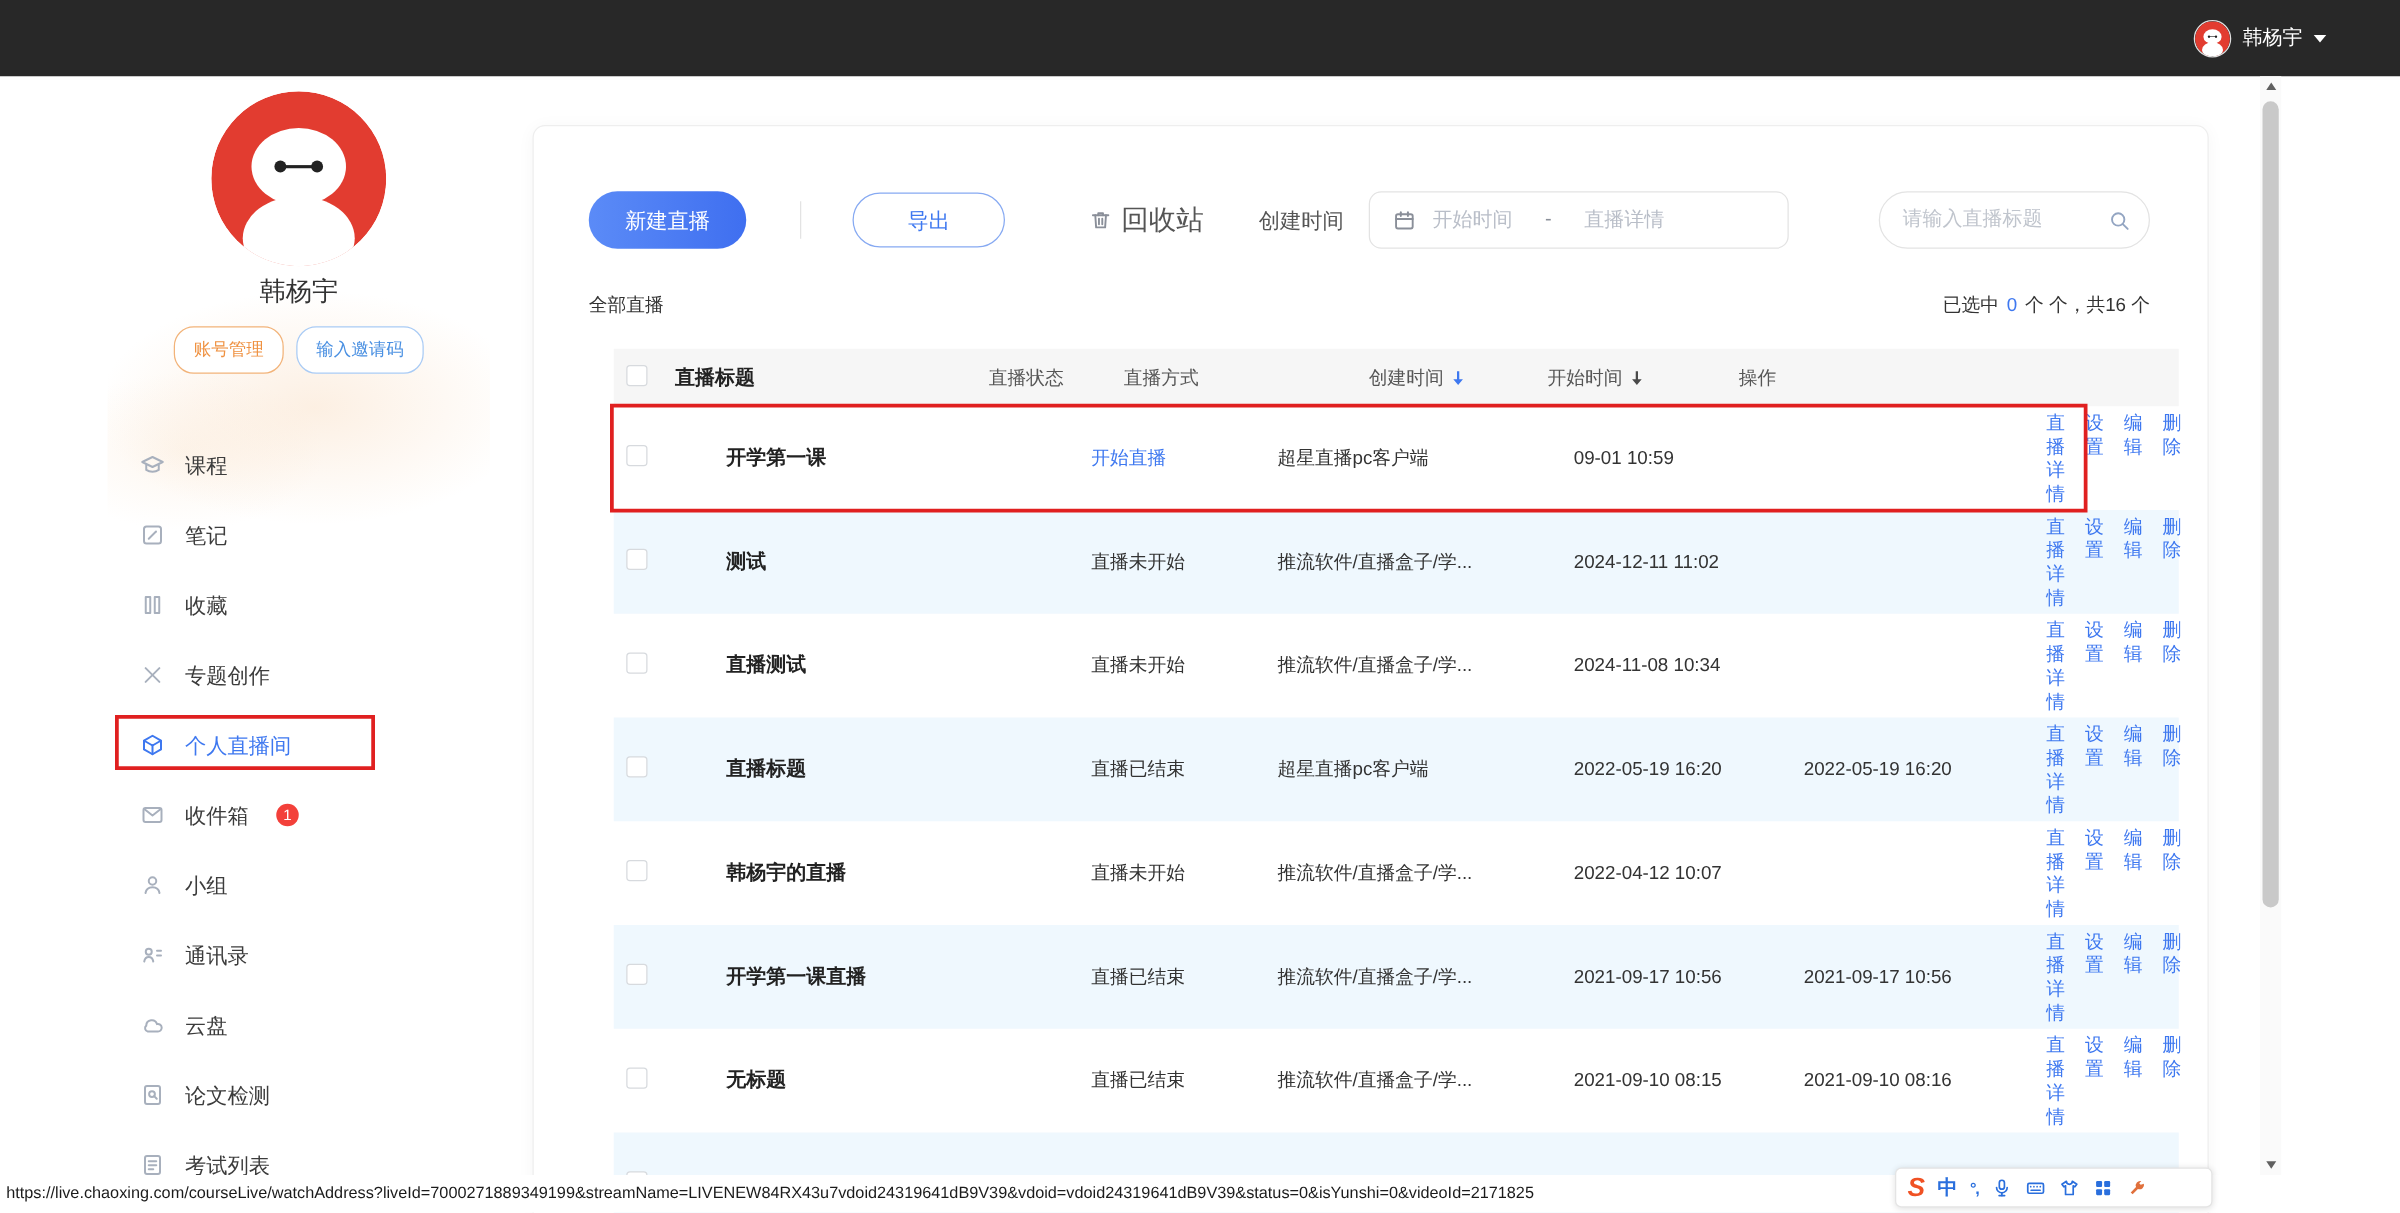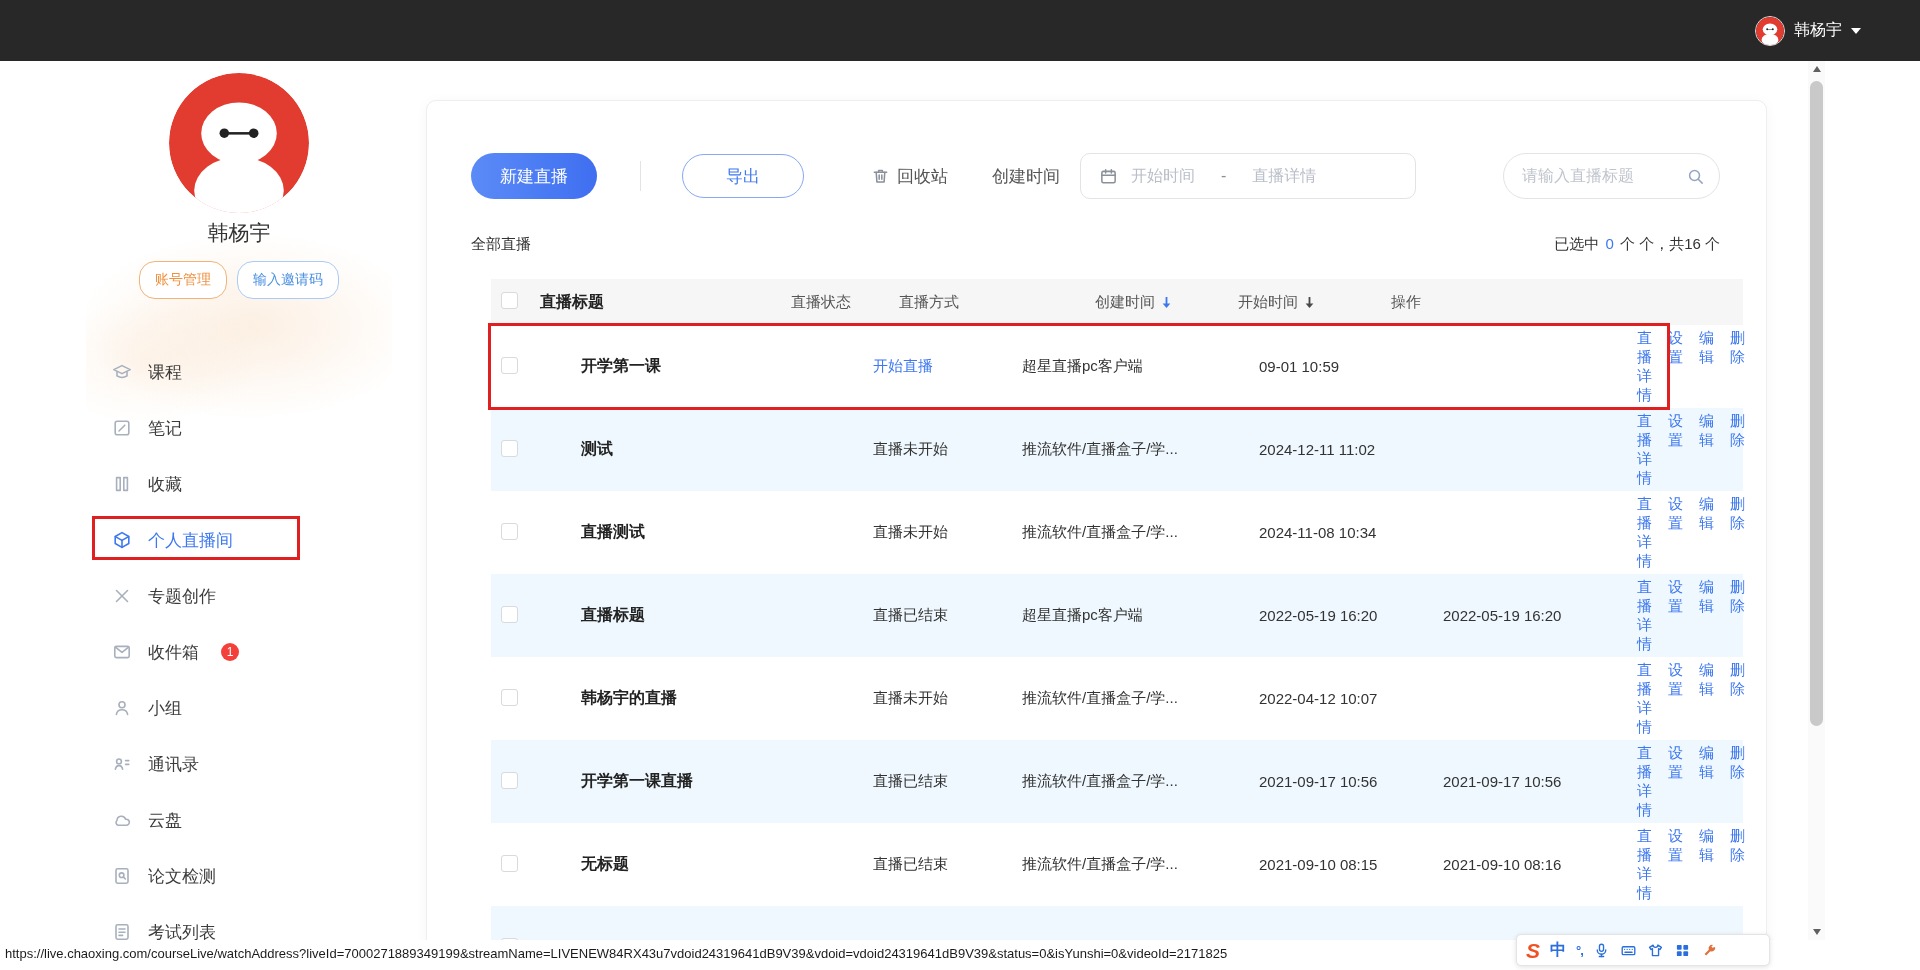--- a/index.html
+++ b/index.html
@@ -41,21 +41,21 @@
 
   
   .card { position:absolute; left:426px; top:100px; width:1341px; height:890px; background:#fff;
     border:1px solid #eeeeee; border-radius:10px; box-shadow:0 2px 14px rgba(0,0,0,.04); z-index:1; }
   .toolbar { display:flex; align-items:center; margin:52px 46px 0 44px; height:46px; }
   .btn-primary { height:46px; padding:0 29px; border:none; border-radius:23px; color:#fff; font-size:17px;
     background:linear-gradient(90deg,#5b8bf7,#3f6ff0); cursor:pointer; font-family:inherit; }
   .vdiv { width:1px; height:30px; background:#e3e3e3; margin-left:43px; }
   .btn-outline { height:44px; min-width:122px; margin-left:41px; border:1px solid #86a9f2; border-radius:22px;
     background:#fff; color:#3e78f0; font-size:17px; cursor:pointer; font-family:inherit; }
-  .tool-link { display:inline-flex; align-items:center; gap:7px; margin-left:67px; color:#555; font-size:17px; cursor:pointer; }
+  .tool-link { display:inline-flex; align-items:center; gap:7px; margin-left:67px; color:#555; font-size:22px; cursor:pointer; }
   .tool-text { margin-left:44px; color:#555; font-size:17px; cursor:pointer; }
   .t-ic { width:19px; height:19px; color:#8a8f99; }
   .date-range { display:flex; align-items:center; margin-left:20px; width:336px; height:46px;
     border:1px solid #e3e3e3; border-radius:10px; padding:0 18px; cursor:pointer; }
   .date-range .ph { color:#b9bec8; font-size:16px; }
   .date-range .dash { color:#8a8f99; font-size:16px; margin:0 26px; }
   .date-range .t-ic { margin-right:13px; }
   .search { position:relative; margin-left:auto; width:217px; height:46px; border:1px solid #e3e3e3; border-radius:23px; }
   .search input { width:168px; height:44px; border:none; outline:none; background:transparent;
     margin-left:18px; font-size:16px; color:#333; font-family:inherit; }
@@ -164,39 +164,39 @@
       </div>
       <div class="menu-item">
         <span class="icn mi-icon">
           <svg viewBox="0 0 20 20">
             <path d="M4.6 3.6h3.6v12.8H4.6z"></path>
             <path d="M11.8 3.6h3.6v12.8h-3.6z"></path>
           </svg>
         </span>
         <span class="mi-label">收藏</span>
       </div>
+      <div class="menu-item">
+        <span class="icn mi-icon">
+          <svg viewBox="0 0 20 20">
+            <path d="M4.5 4.5l11 11"></path>
+            <path d="M15.5 4.5l-11 11"></path>
+          </svg>
+        </span>
+        <span class="mi-label">专题创作</span>
+      </div>
       <div class="menu-item active">
         <span class="icn mi-icon">
           <svg viewBox="0 0 20 20">
             <path d="M10 2.6l6.8 3.9v7l-6.8 3.9-6.8-3.9v-7z"></path>
             <path d="M3.4 6.6 10 10.4l6.6-3.8"></path>
             <path d="M10 10.4v7"></path>
           </svg>
         </span>
         <span class="mi-label">个人直播间</span>
         <span class="menu-annotation"></span>
-      </div>
-      <div class="menu-item">
-        <span class="icn mi-icon">
-          <svg viewBox="0 0 20 20">
-            <path d="M4.5 4.5l11 11"></path>
-            <path d="M15.5 4.5l-11 11"></path>
-          </svg>
-        </span>
-        <span class="mi-label">专题创作</span>
       </div>
       <div class="menu-item">
         <span class="icn mi-icon">
           <svg viewBox="0 0 20 20">
             <rect x="2.8" y="4.4" width="14.4" height="11.2" rx="1.6"></rect>
             <path d="M3.4 5.2 10 10.4l6.6-5.2"></path>
           </svg>
         </span>
         <span class="mi-label">收件箱</span>
         <span class="badge">1</span>

